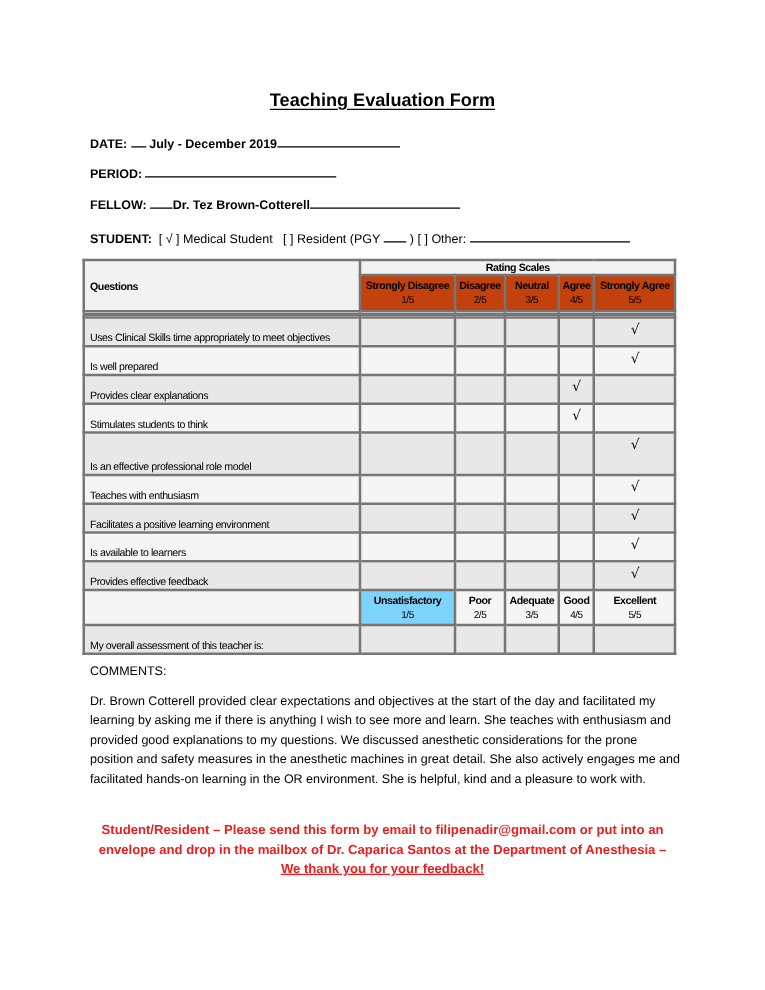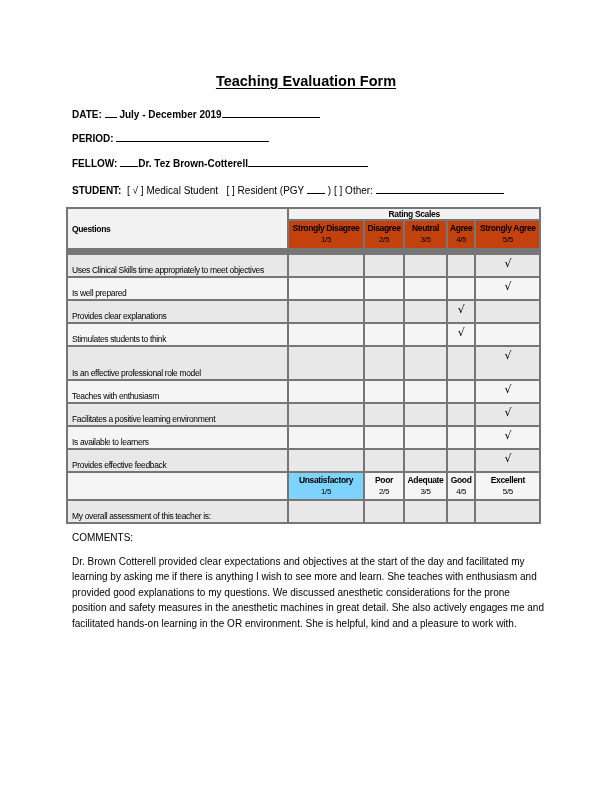--- a/index.html
+++ b/index.html
@@ -215,13 +215,15 @@
         <td></td>
         <td></td>
       </tr>
 </tbody>
   </table>
 
 <div class="comments-h">COMMENTS:</div>
 <div class="comments">Dr. Brown Cotterell provided clear expectations and objectives at the start of the day and facilitated my learning by asking me if there is anything I wish to see more and learn. She teaches with enthusiasm and provided good explanations to my questions. We discussed anesthetic considerations for the prone position and safety measures in the anesthetic machines in great detail. She also actively engages me and facilitated hands-on learning in the OR environment. She is helpful, kind and a pleasure to work with.</div>
 
 <div class="notice">
+  <div>Student/Resident – Please send this form by email to filipenadir@gmail.com or put into an envelope and drop in the mailbox of Dr. Caparica Santos at the Department of Anesthesia –</div>
+  <div class="thanks">We thank you for your feedback!</div>
 </div>
 
 </body></html>

